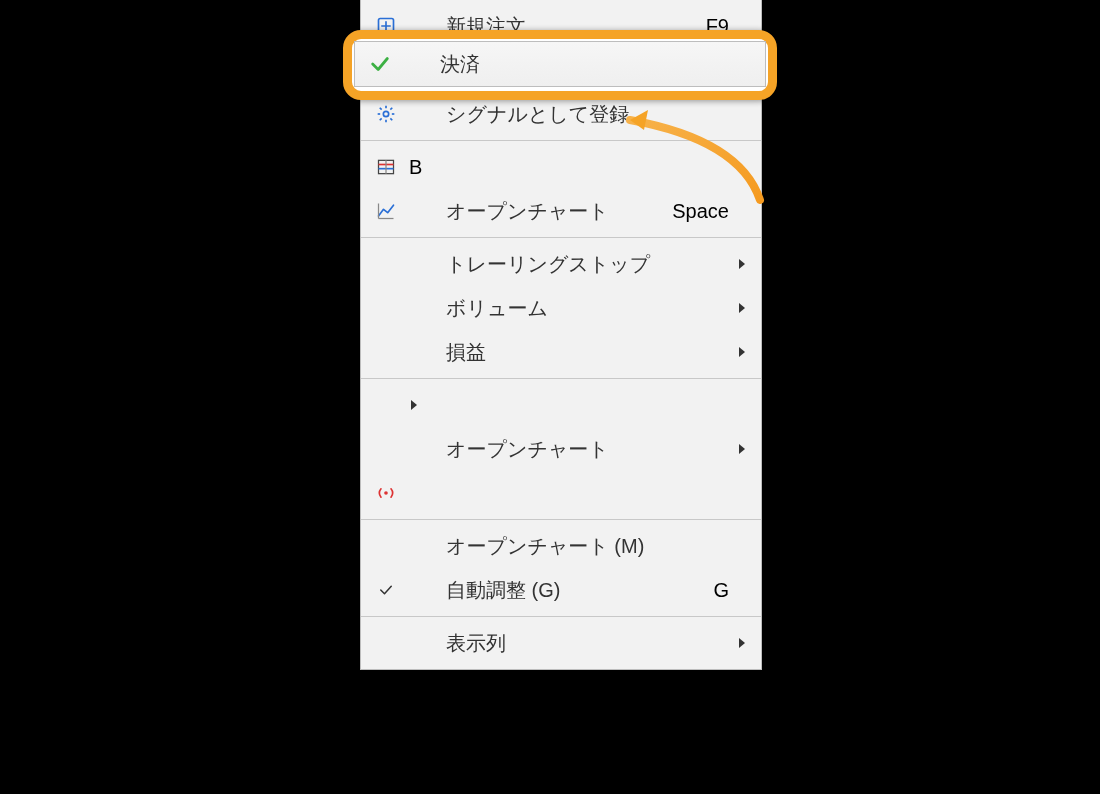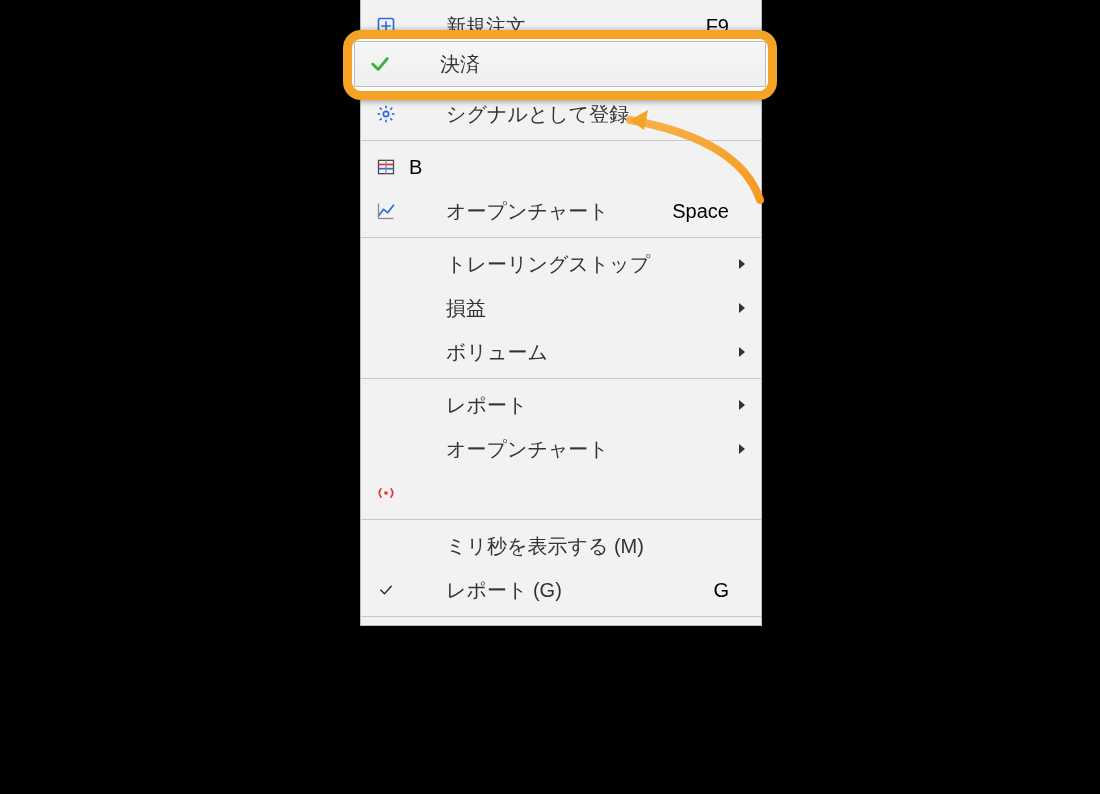--- a/index.html
+++ b/index.html
@@ -180,40 +180,39 @@
       <span class="icon-slot"></span>
       <span class="label">トレーリングストップ</span>
       <span class="arrow-slot">
         <svg width="10" height="14" viewBox="0 0 10 14">
           <path d="M2 2 L8 7 L2 12 Z" fill="#333"></path>
         </svg>
       </span>
     </div>
     <div class="menu-item">
       <span class="icon-slot"></span>
+      <span class="label">ボリューム</span>
+      <span class="arrow-slot">
+        <svg width="10" height="14" viewBox="0 0 10 14">
+          <path d="M2 2 L8 7 L2 12 Z" fill="#333"></path>
+        </svg>
+      </span>
+    </div>
+    <div class="menu-item">
+      <span class="icon-slot"></span>
       <span class="label">損益</span>
       <span class="arrow-slot">
         <svg width="10" height="14" viewBox="0 0 10 14">
           <path d="M2 2 L8 7 L2 12 Z" fill="#333"></path>
         </svg>
       </span>
     </div>
-    <div class="menu-item">
-      <span class="icon-slot"></span>
-      <span class="label">ボリューム</span>
-      <span class="arrow-slot">
-        <svg width="10" height="14" viewBox="0 0 10 14">
-          <path d="M2 2 L8 7 L2 12 Z" fill="#333"></path>
-        </svg>
-      </span>
-    </div>
-    <div class="separator"></div>
-    <div class="menu-item">
-      <span class="icon-slot"></span>
-      <span class="label">レポート</span>
+    <div class="separator"></div>
+    <div class="menu-item">
+      <span class="icon-slot"></span>
       <span class="arrow-slot">
         <svg width="10" height="14" viewBox="0 0 10 14">
           <path d="M2 2 L8 7 L2 12 Z" fill="#333"></path>
         </svg>
       </span>
     </div>
     <div class="menu-item">
       <span class="icon-slot"></span>
       <span class="label">オープンチャート</span>
       <span class="arrow-slot">
@@ -228,34 +227,43 @@
           <circle cx="12" cy="12" r="2.2" fill="#d33"></circle>
           <path d="M6 7 A8 8 0 0 0 6 17" fill="none" stroke="#d33" stroke-width="2" stroke-linecap="round"></path>
           <path d="M18 7 A8 8 0 0 1 18 17" fill="none" stroke="#d33" stroke-width="2" stroke-linecap="round"></path>
         </svg>
       </span>
       <span class="arrow-slot"></span>
     </div>
     <div class="separator"></div>
     <div class="menu-item">
       <span class="icon-slot"></span>
-      <span class="label">ミリ秒を表示する (M)</span>
+      <span class="label">オープンチャート (M)</span>
       <span class="arrow-slot"></span>
     </div>
     <div class="menu-item">
       <span class="icon-slot">
         <svg width="18" height="18" viewBox="0 0 24 24">
           <path d="M5 12 L10 17 L19 7" fill="none" stroke="#333" stroke-width="2" stroke-linecap="round" stroke-linejoin="round"></path>
         </svg>
       </span>
-      <span class="label">レポート (G)</span>
+      <span class="label">自動調整 (G)</span>
       <span class="shortcut">G</span>
       <span class="arrow-slot"></span>
     </div>
     <div class="separator"></div>
+    <div class="menu-item">
+      <span class="icon-slot"></span>
+      <span class="label">表示列</span>
+      <span class="arrow-slot">
+        <svg width="10" height="14" viewBox="0 0 10 14">
+          <path d="M2 2 L8 7 L2 12 Z" fill="#333"></path>
+        </svg>
+      </span>
+    </div>
   </div>
 
 <div class="highlight-ring">
   <div class="highlight-inner menu-item">
     <span class="icon-slot">
       <svg width="22" height="22" viewBox="0 0 24 24">
           <path d="M4 12 L10 18 L20 6" fill="none" stroke="#3cb043" stroke-width="3" stroke-linecap="round" stroke-linejoin="round"></path>
         </svg>
     </span>
     <span class="label">決済</span>

